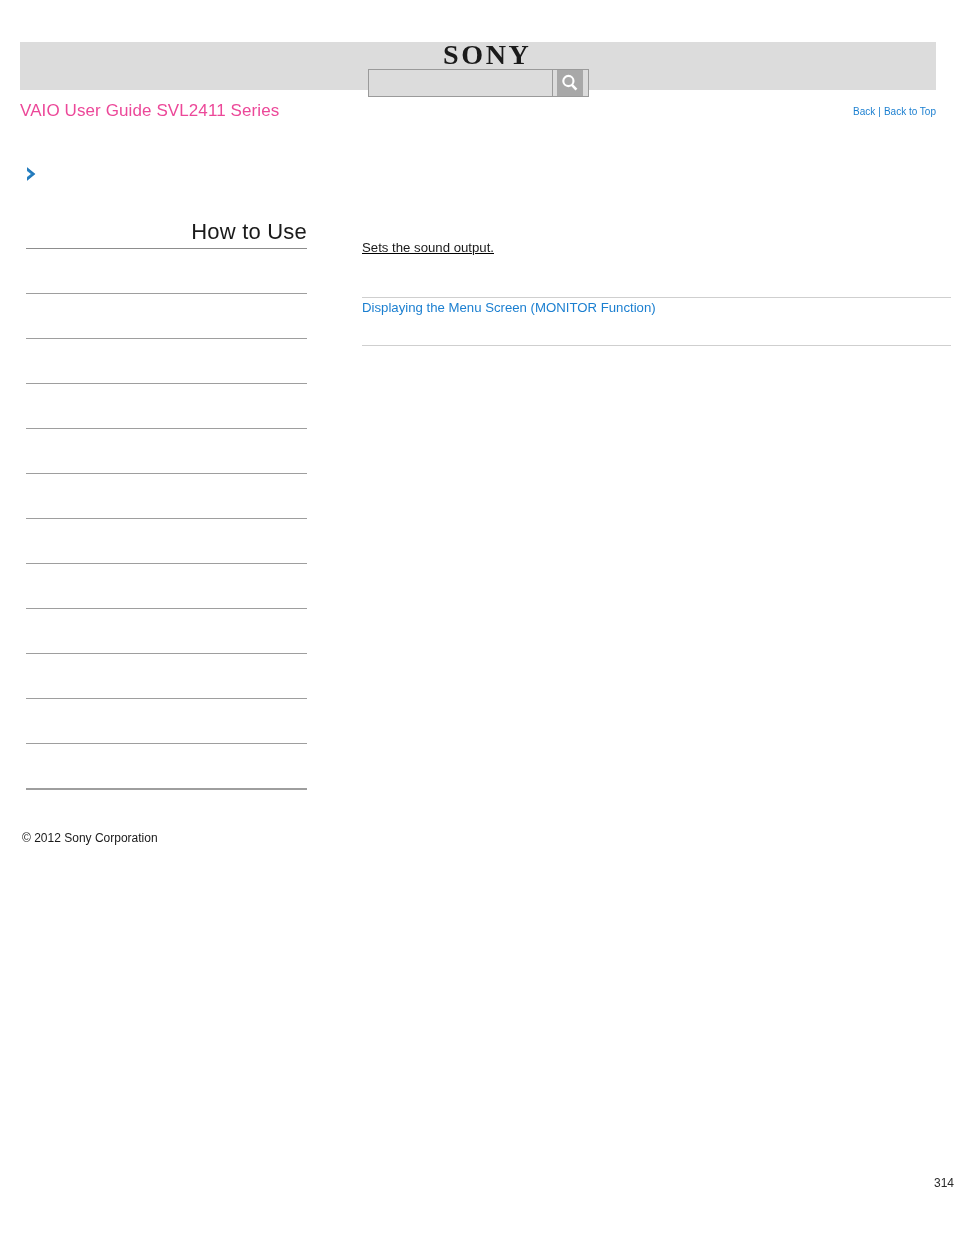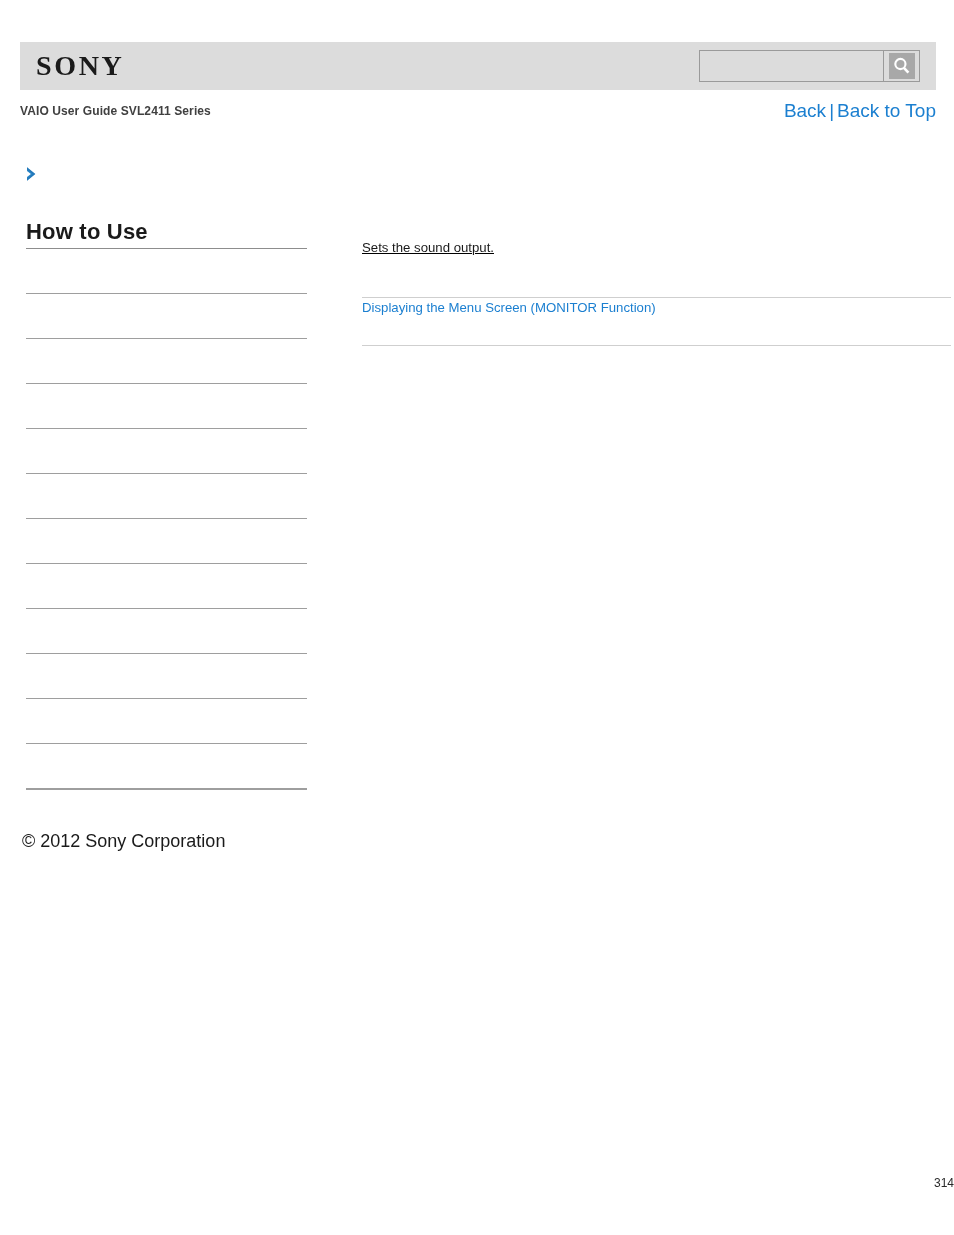--- a/index.html
+++ b/index.html
@@ -32,20 +32,21 @@
     left: 20px;
     top: 42px;
     width: 916px;
     height: 48px;
     background: #dcdcdc;
     display: flex;
     align-items: center;
     justify-content: space-between;
     box-sizing: border-box;
     padding: 0 0 0 16px;
+    flex-direction: column;
   }
   .sony-logo {
     font-family: "Liberation Serif", serif;
     font-weight: bold;
     font-size: 27px;
     letter-spacing: 2.5px;
     color: #1a1a1a;
     line-height: 1;
     user-select: none;
     transform: scaleX(1.04);
@@ -101,27 +102,27 @@
     position: absolute;
     left: 20px;
     top: 100px;
     width: 916px;
     height: 22px;
     display: flex;
     align-items: center;
     justify-content: space-between;
   }
   .guide-title {
-    font-size: 12px;
-    font-weight: bold;
-    color: #404040;
+    font-size: 17px;
+    font-weight: normal;
+    color: #ec4899;
     letter-spacing: 0.1px;
   }
   .nav-links {
-    font-size: 19px;
+    font-size: 10px;
     color: #1b7fd0;
     white-space: nowrap;
   }
   .nav-links a {
     color: #1b7fd0;
     text-decoration: none;
     cursor: pointer;
   }
   .nav-sep {
     color: #1b7fd0;
@@ -152,26 +153,27 @@
 
   
   .sidebar {
     position: absolute;
     left: 26px;
     top: 218px;
     width: 281px;
   }
   .sidebar-heading {
     font-size: 22px;
-    font-weight: bold;
+    font-weight: normal;
     color: #1a1a1a;
     letter-spacing: 0.2px;
     line-height: 28px;
     margin: 0;
     padding-bottom: 2px;
+    text-align: right;
   }
   .sidebar-list {
     list-style: none;
     margin: 0;
     padding: 0;
   }
   .sidebar-item {
     height: 45px;
     border-top: 1px solid #9e9e9e;
     display: flex;
@@ -188,21 +190,21 @@
   .sidebar-bottom-rule {
     border-top: 2px solid #9e9e9e;
     height: 0;
   }
 
   
   .copyright {
     position: absolute;
     left: 22px;
     top: 831px;
-    font-size: 18px;
+    font-size: 12px;
     color: #1a1a1a;
   }
 
   
   .content {
     position: absolute;
     left: 362px;
     top: 238px;
     width: 589px;
     text-decoration: underline;

